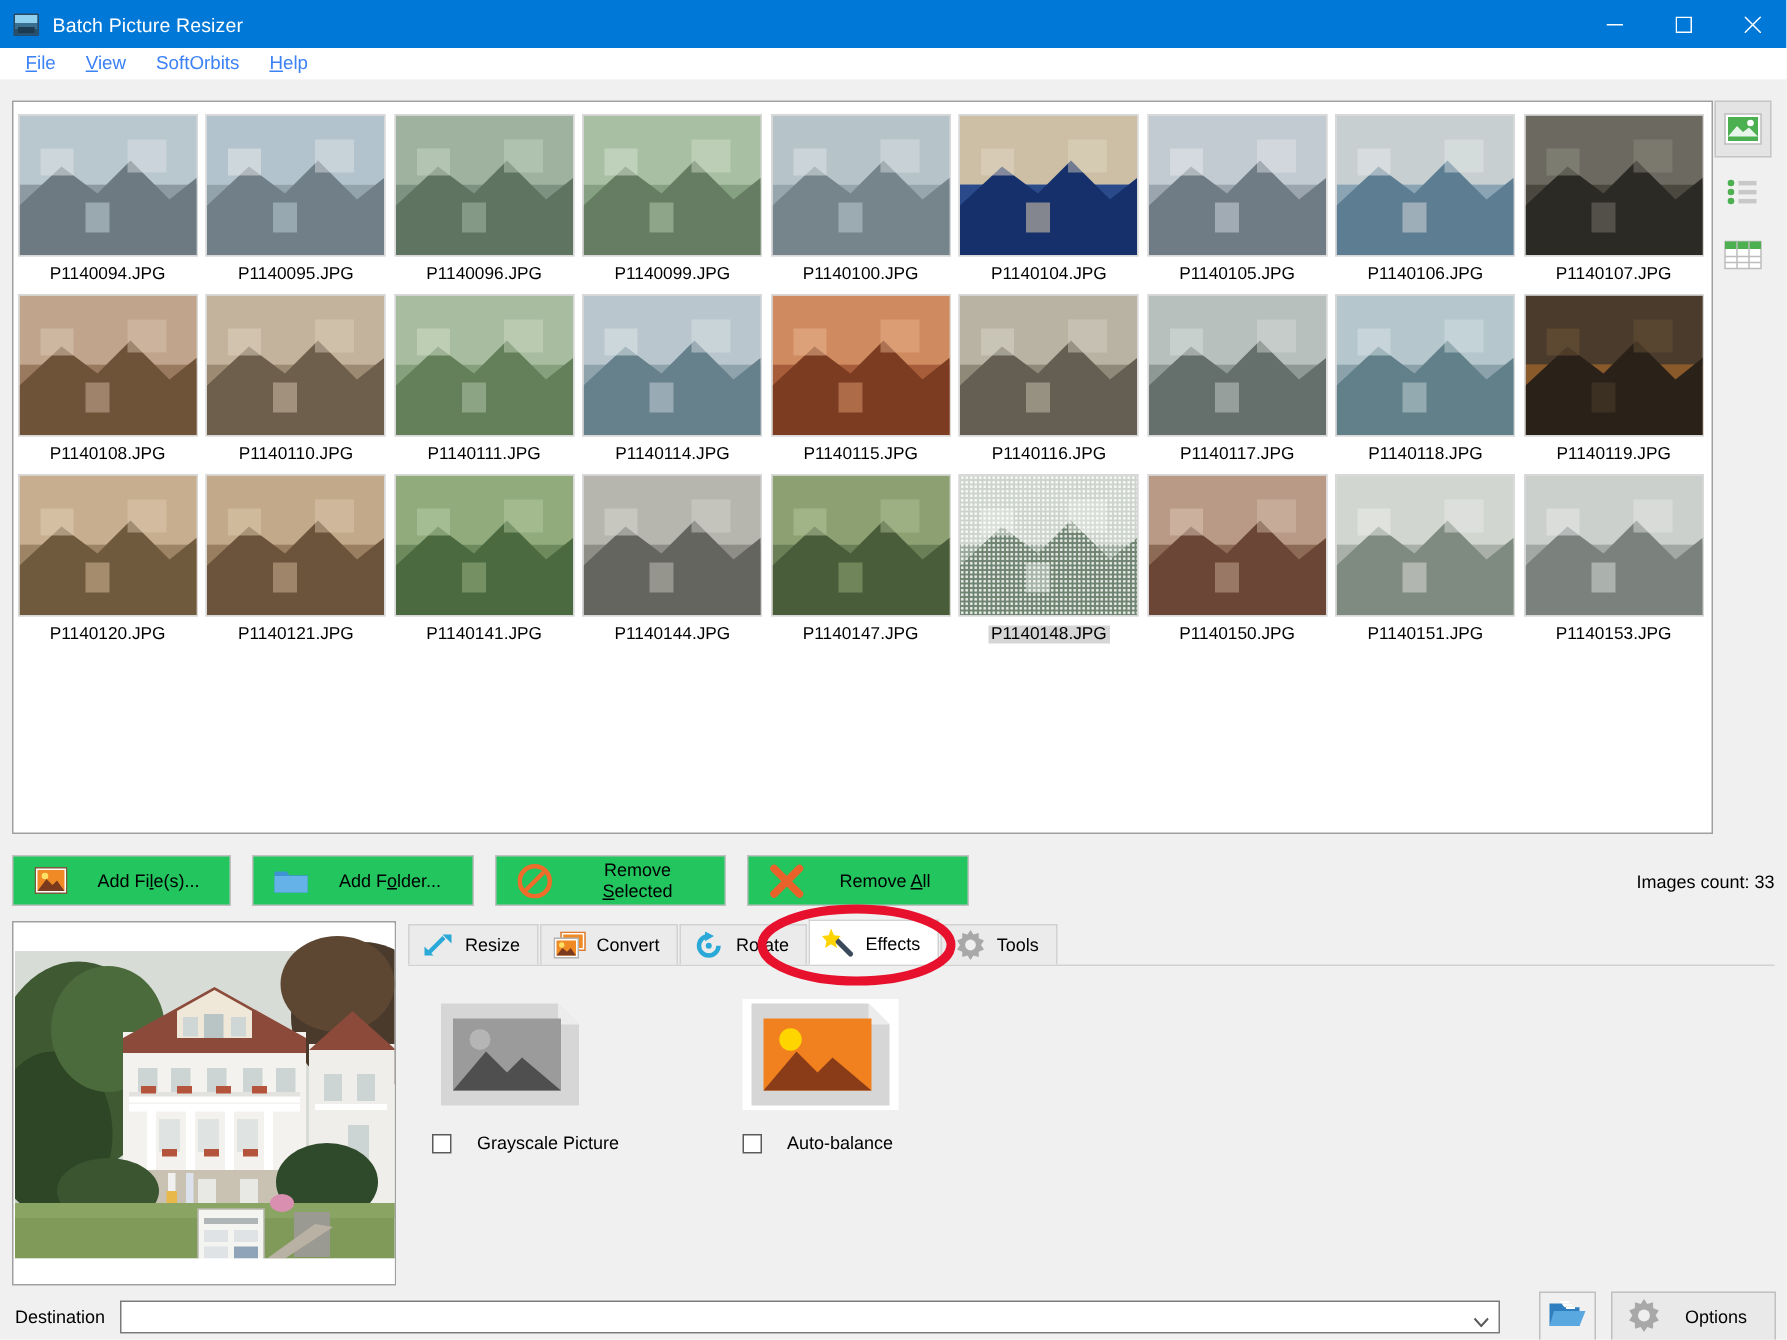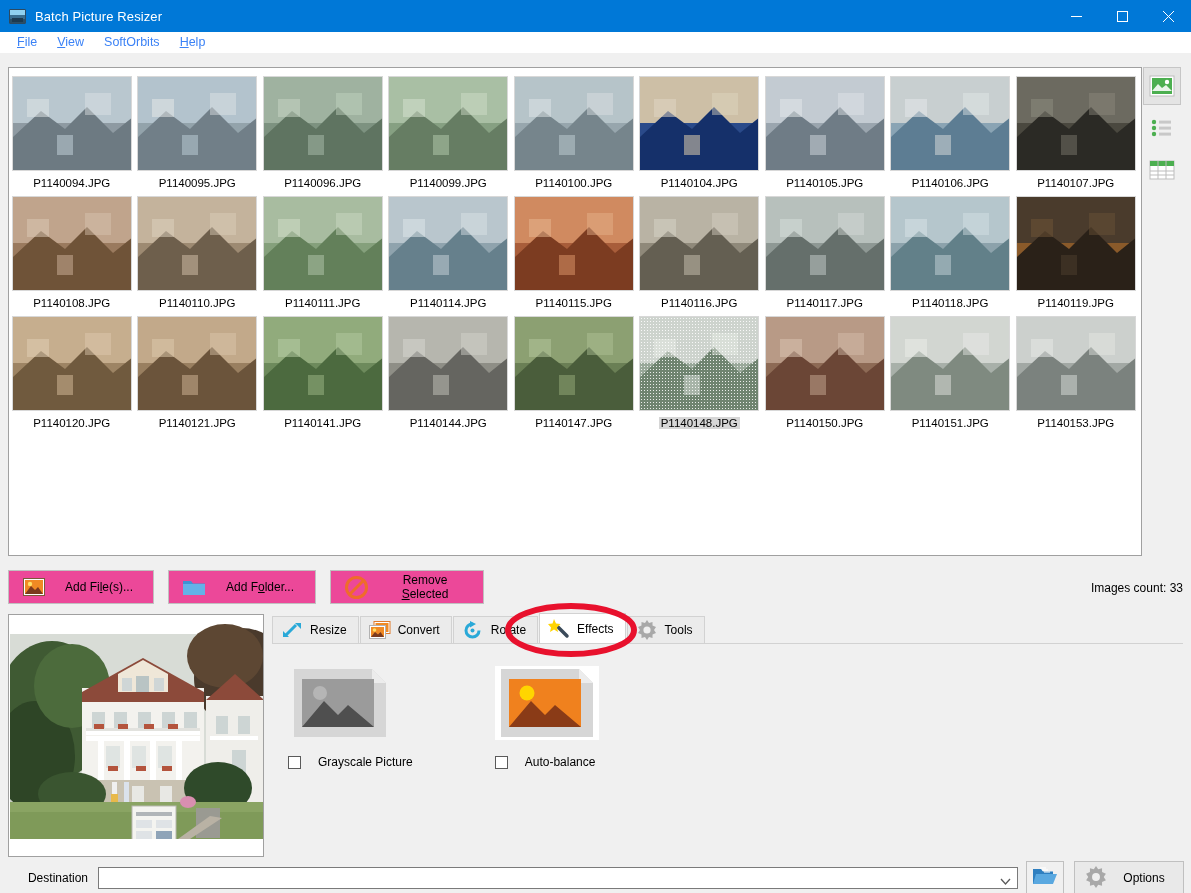--- a/index.html
+++ b/index.html
@@ -75,21 +75,21 @@
   .vm-btn {
     width:38px; height:38px; margin-bottom:4px;
     display:flex; align-items:center; justify-content:center;
     background:transparent; border:1px solid transparent;
   }
   .vm-btn.active { background:#e4e4e4; border:1px solid #c6c6c6; }
 
   
   .toolbar { position:absolute; left:8px; top:517px; display:flex; gap:14px; }
   .tb-btn {
-    height:34px; background:#ec4899; border:1px solid #c0c0c0;
+    height:34px; background:#22c55e; border:1px solid #c0c0c0;
     display:flex; align-items:center; padding:0 12px; gap:10px;
     font-size:12px; color:#000; min-width:100px;
   }
   .tb-btn .lbl { flex:1; text-align:center; }
   .tb-ico { width:26px; height:24px; flex:none; display:flex; align-items:center; justify-content:center;}
 
   .imgcount {
     position:absolute; right:8px; top:528px; font-size:12px; color:#000;
   }
 
@@ -119,21 +119,21 @@
   .effect-thumb {
     width:104px; height:74px; display:flex; align-items:center; justify-content:center;
   }
   .effect-check { display:flex; align-items:center; gap:17px; margin-top:15px; font-size:12px;}
   .cbox {
     width:13px; height:13px; border:1px solid #5a5a5a; background:#fff; flex:none;
   }
   .effect-item.highlight .effect-thumb { background:#fff; }
 
   
-  .destrow { position:absolute; left:26px; top:814px; display:flex; align-items:center; gap:10px;}
+  .destrow { position:absolute; left:8px; top:814px; display:flex; align-items:center; gap:10px;}
   .dest-label { font-size:12px; width:62px; text-align:right; }
   .dest-input {
     width:920px; height:22px; border:1px solid #7a7a7a; background:#fff;
     display:flex; align-items:center; position:relative; font-size:12px; padding:0 6px;
   }
   .dest-caret { position:absolute; right:6px; top:6px; }
   .browse-btn {
     position:absolute; left:1026px; top:808px; width:38px; height:34px;
     background:#f0f0f0; border:1px solid #c0c0c0; display:flex;
     align-items:center; justify-content:center;
@@ -568,20 +568,28 @@
       <span class="lbl">Add F<u>o</u>lder...</span>
     </div>
     <div class="tb-btn" style="width:154px">
       <span class="tb-ico">
         <svg width="23" height="23" viewBox="0 0 23 23">
           <circle cx="11.5" cy="11.5" r="10" fill="none" stroke="#ef6c2a" stroke-width="3"></circle>
           <path d="M5 18 L18 5" stroke="#ef6c2a" stroke-width="3"></path>
         </svg>
       </span>
       <span class="lbl">Remove <u>S</u>elected</span>
+    </div>
+    <div class="tb-btn" style="width:148px">
+      <span class="tb-ico">
+        <svg width="23" height="23" viewBox="0 0 23 23">
+          <path d="M3 3 L20 20 M20 3 L3 20" stroke="#e8622a" stroke-width="5" stroke-linecap="round"></path>
+        </svg>
+      </span>
+      <span class="lbl">Remove <u>A</u>ll</span>
     </div>
   </div>
 
   <div class="imgcount">Images count: 33</div>
 
   <div class="preview">
     <div class="preview-img">
       <svg width="254" height="241" viewBox="0 0 254 241" preserveAspectRatio="none">
         <rect width="254" height="241" fill="#ffffff"></rect>
         <rect x="0" y="18" width="254" height="205" fill="#c9cec4"></rect>

